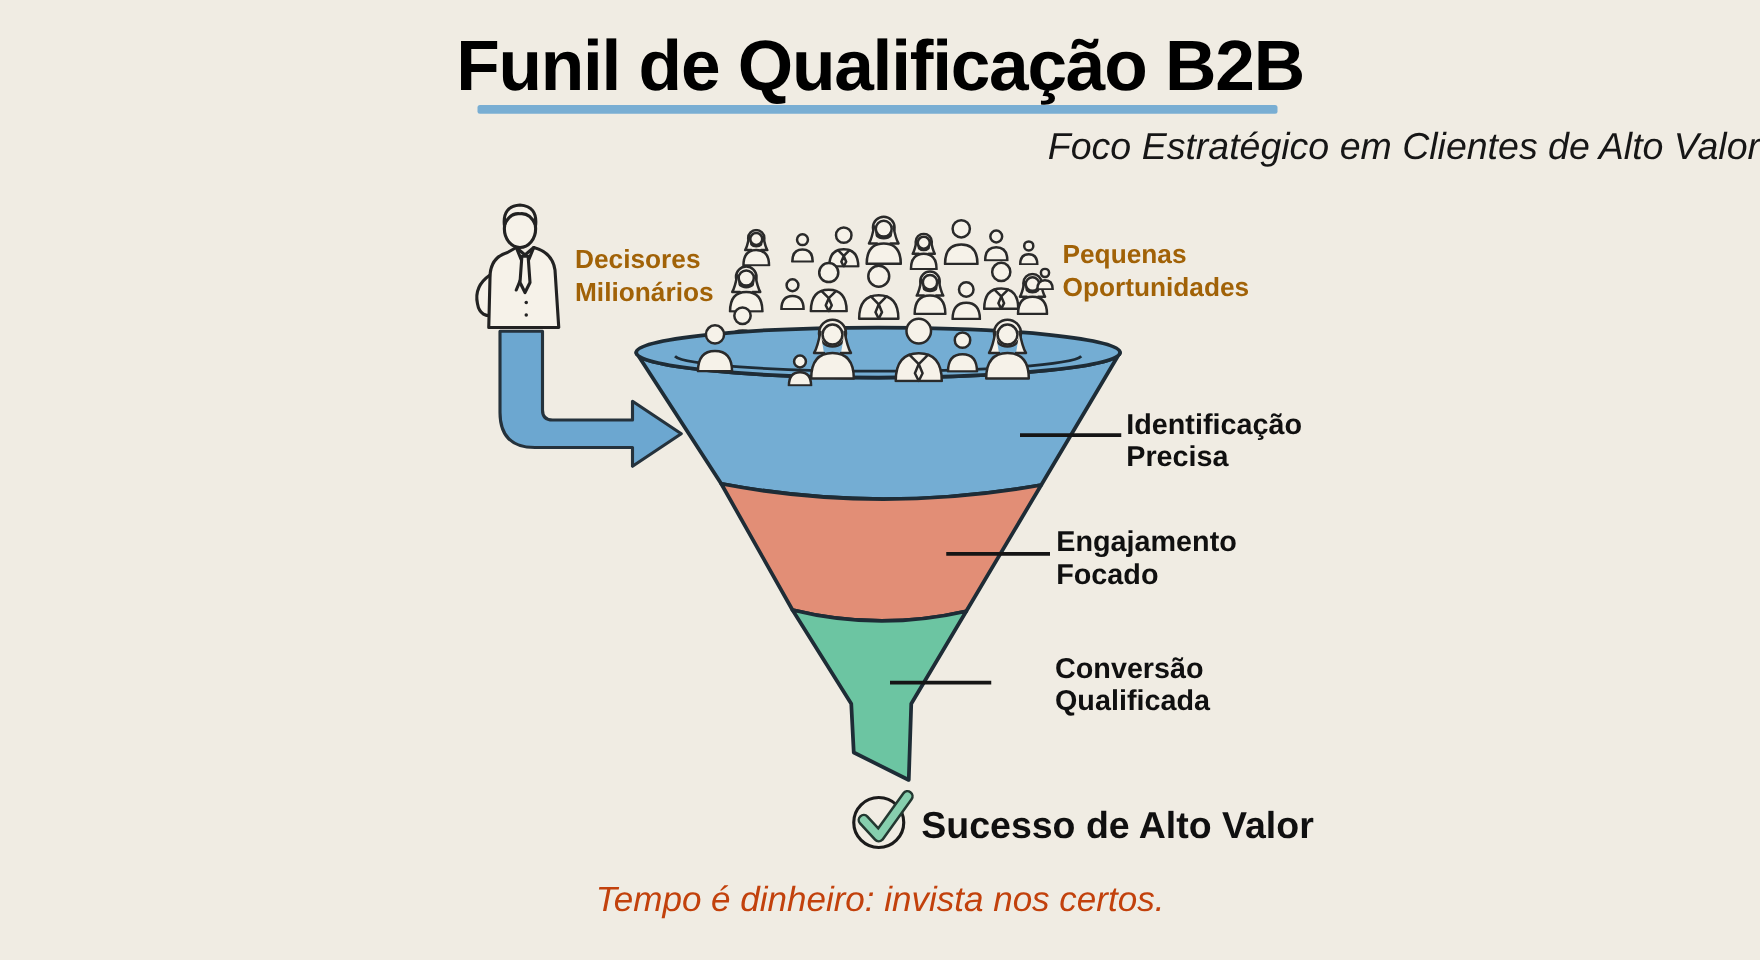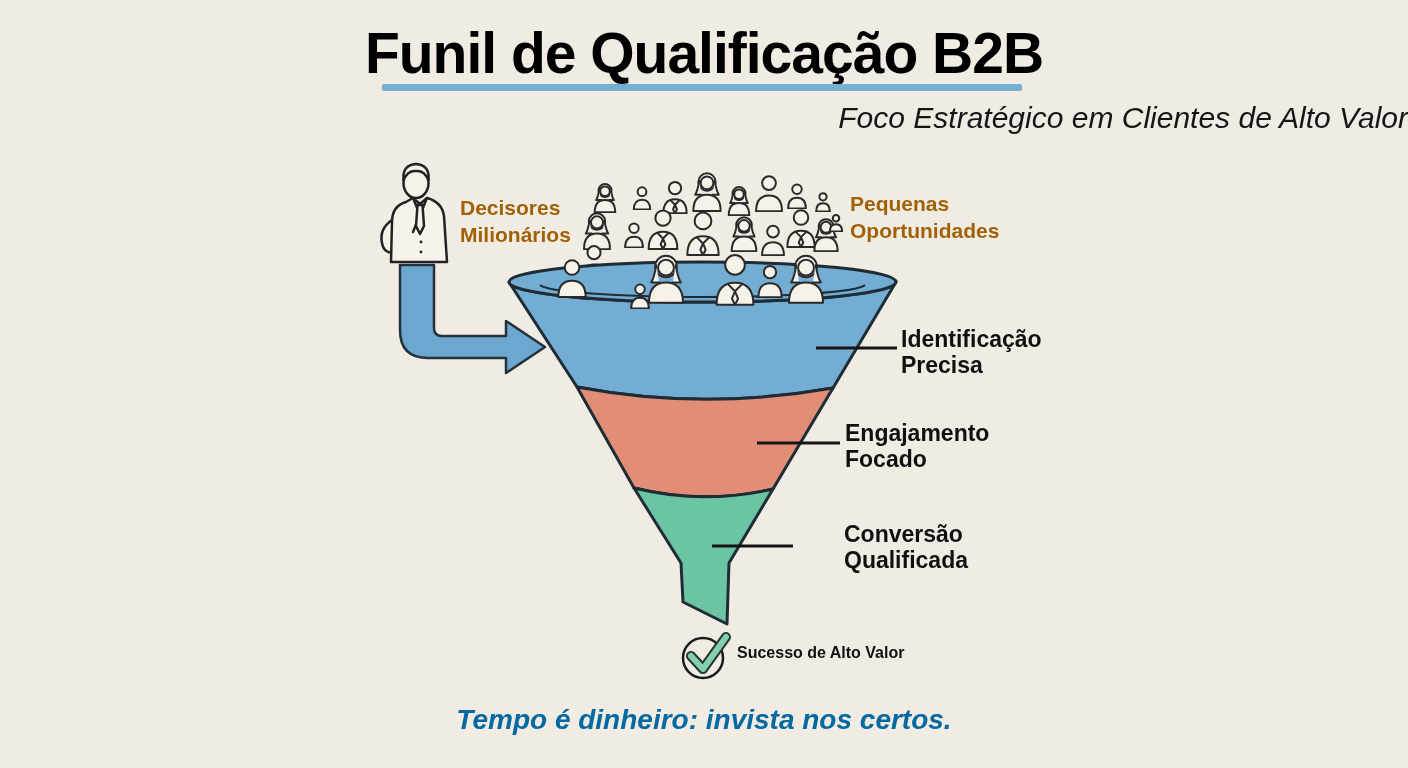--- a/index.html
+++ b/index.html
@@ -32,26 +32,26 @@
   .lbl-pequenas{left:850px;top:190px;width:175px;}
   .stage-lbl{
     position:absolute;font-weight:700;color:#101010;
     font-size:23px;line-height:26px;width:180px;
   }
   .stage-lbl-0{left:901px;top:326px;}
   .stage-lbl-1{left:845px;top:420px;}
   .stage-lbl-2{left:798px;top:521px;margin-left:46px;}
   .lbl-sucesso{
     position:absolute;left:737px;top:644px;
-    font-weight:700;font-size:16px;color:#101010;white-space:nowrap;
+    font-weight:700;font-size:30px;color:#101010;white-space:nowrap;
   }
   .footer-caption{
     position:absolute;left:0;top:704px;width:100%;
     text-align:center;font-size:28px;font-style:italic;
-    font-weight:700;color:#0369a1;
+    font-weight:400;color:#c2410c;
   }
   svg.scene{position:absolute;left:0;top:0;}
 </style>
 </head>
 <body style="background: rgb(240, 236, 227);">
 
 <div class="canvas">
 
   <h1 class="page-title">Funil de Qualificação B2B</h1>
   <div class="title-underline" id="title-underline" style="background: rgb(121, 174, 211);"></div>

